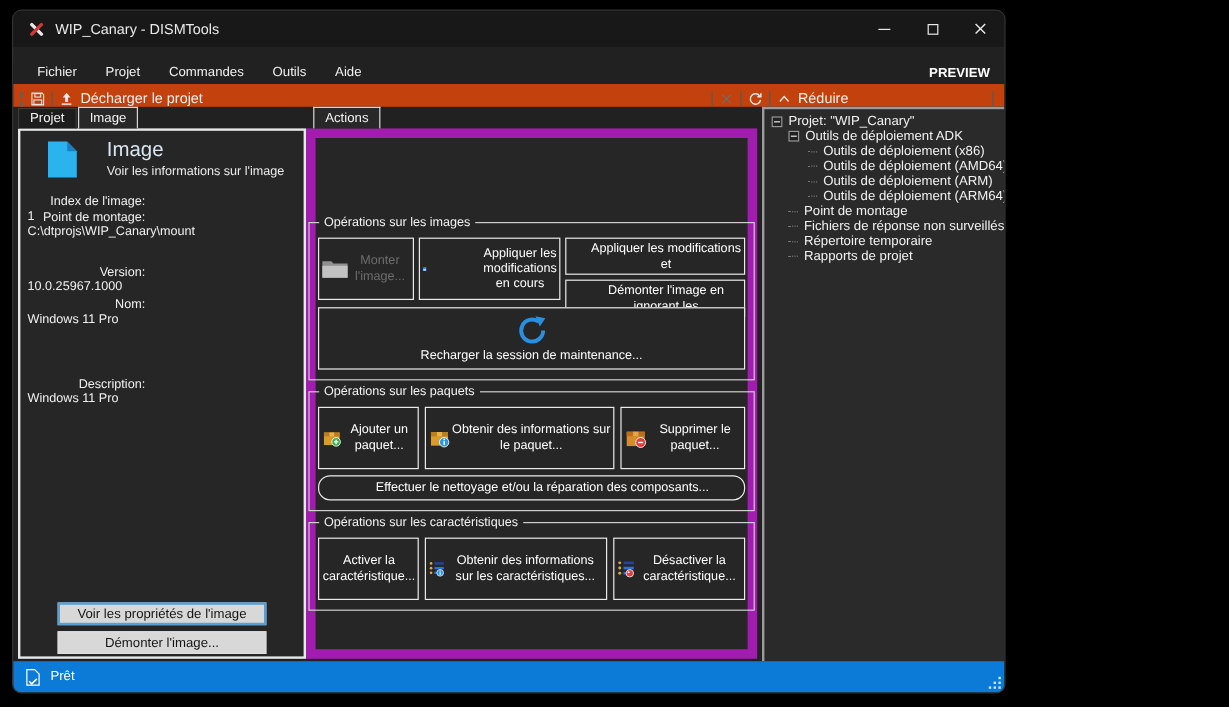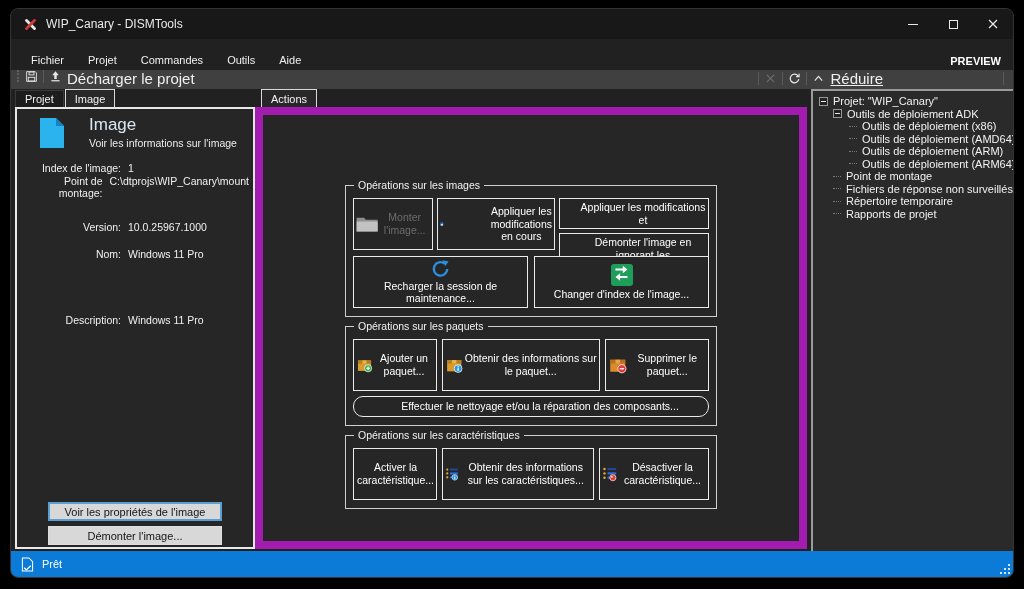--- a/index.html
+++ b/index.html
@@ -1,57 +1,57 @@
 <!DOCTYPE html>
 <html><head>
 <meta charset="utf-8">
 <style>
   html,body{margin:0;padding:0;background:#000;}
   *{box-sizing:border-box;}
   .stage{position:relative;width:1024px;height:589px;background:#000;font-family:"Liberation Sans",sans-serif;overflow:hidden;}
-  .window{position:absolute;left:10px;top:8px;width:1004px;height:570px;background:#212121;border-radius:8px;overflow:hidden;display:flex;flex-direction:column;border:1px solid #333;}
+  .window{position:absolute;left:10px;top:8px;width:828px;height:570px;background:#212121;border-radius:8px;overflow:hidden;display:flex;flex-direction:column;border:1px solid #333;}
 
   
   .titlebar{height:30px;background:#181818;display:flex;align-items:center;padding-left:12px;flex:0 0 auto;}
   .app-icon{width:15px;height:15px;margin-right:8px;flex:0 0 auto;}
   .title-text{color:#e9e9e9;font-size:12px;}
   .win-controls{margin-left:auto;display:flex;height:100%;}
   .win-btn{width:40px;height:100%;display:flex;align-items:center;justify-content:center;color:#e9e9e9;}
   .min-glyph{width:10px;height:1px;background:#e9e9e9;}
   .max-glyph{width:9px;height:9px;border:1px solid #e9e9e9;}
 
   
   .menubar{height:19px;background:#212121;display:flex;align-items:center;font-size:11px;color:#f0f0f0;padding-left:8px;flex:0 0 auto;margin-top:12px;}
   .menu-item{padding:0 12px;line-height:19px;}
   .preview{margin-left:auto;padding-right:12px;font-weight:700;font-size:11px;color:#fff;}
 
   
-  .toolbar{height:19px;background:#404040;display:flex;align-items:flex-start;font-size:15px;color:#f0f0f0;padding:0 4px;flex:0 0 auto;}
+  .toolbar{height:19px;background:#c2410c;display:flex;align-items:flex-end;font-size:12px;color:#f0f0f0;padding:0 4px;flex:0 0 auto;}
   .grip{width:2px;height:12px;border-left:2px dotted #5f5f5f;margin:0 6px 0 2px;}
   .tb-sep{width:1px;height:13px;background:#5a5a5a;margin:0 5px;}
   .tb-ico{width:13px;height:13px;display:inline-block;}
   .tb-label{margin-left:5px;}
-  .tb-right{margin-left:auto;display:flex;align-items:center;text-decoration:underline;}
+  .tb-right{margin-left:auto;display:flex;align-items:center;}
 
   
   .main-row{flex:1;display:flex;min-height:0;}
   .left-main{flex:1;display:flex;flex-direction:column;min-width:0;}
   .tabrow{height:18px;position:relative;display:flex;align-items:flex-end;padding-left:4px;flex:0 0 auto;}
   .tab{font-size:11px;color:#f2f2f2;padding:2px 9px 2px 9px;background:#1d1d1d;border:1px solid #3a3a3a;border-bottom:none;margin-right:1px;position:relative;z-index:1;}
   .tab.active{background:#282828;border:1px solid #d8d8d8;border-bottom:none;padding-top:3px;z-index:3;}
   .tab-actions{position:absolute;left:250px;bottom:0;z-index:3;}
 
   .panels{flex:1;display:flex;padding:0 4px 2px 4px;min-height:0;}
 
   
   .left-panel{width:240px;flex:0 0 auto;border:2px solid #e8e8e8;background:#262626;position:relative;color:#f0f0f0;}
   .file-icon{position:absolute;left:22px;top:8px;}
   .lp-title{position:absolute;left:72px;top:6px;font-size:17px;color:#d9e6f2;}
   .lp-sub{position:absolute;left:72px;top:28px;font-size:10.5px;color:#ececec;}
-  .field{position:absolute;left:6px;right:4px;display:flex;font-size:10.5px;}
+  .field{position:absolute;left:6px;right:4px;display:flex;font-size:10.5px;flex-direction:column;}
   .field .lbl{width:98px;text-align:right;margin-right:7px;color:#f0f0f0;}
   .field .val{flex:1;color:#f0f0f0;white-space:nowrap;}
   .f1{top:53px;} .f2{top:66px;} .f3{top:112px;} .f4{top:139px;} .f5{top:205px;}
   .lp-btn{position:absolute;left:50%;transform:translateX(-50%);width:174px;height:19px;background:#d8d8d8;color:#141414;font-size:11px;display:flex;align-items:center;justify-content:center;border:1px solid #dfdfdf;}
   .lp-btn.default{border:2px solid #5a9fd4;top:393px;}
   .lp-btn.second{top:417px;}
 
   
   .center-panel{flex:1;border:8px solid #a21caf;background:#262626;position:relative;min-width:0;}
   .groups{position:absolute;left:50%;transform:translateX(-50%);top:70px;width:372px;display:flex;flex-direction:column;gap:9px;}
@@ -238,28 +238,20 @@
                   </div>
                 </div>
                 <div class="g-row r2">
                   <div class="abtn">
                     <svg width="27" height="27" viewBox="0 0 28 28" fill="none">
                       <path d="M23.5 14 A9.5 9.5 0 1 1 19.6 6.3" stroke="#2b8fe0" stroke-width="3.4"></path>
                       <path d="M16.8 1.6 l8.6 1.8 -4.8 7 z" fill="#2b8fe0"></path>
                     </svg>
                     <span class="cap">Recharger la session de maintenance...</span>
                   </div>
-                  <div class="abtn">
-                    <svg width="24" height="24" viewBox="0 0 24 24">
-                      <rect x="1" y="1" width="22" height="22" rx="3" fill="#1e9e5a"></rect>
-                      <path d="M7 8.5 h8 v-3 l5 4 -5 4 v-3 h-8 z" fill="#fff" transform="translate(-1,-2.2) scale(0.92)"></path>
-                      <path d="M17 15.5 h-8 v-3 l-5 4 5 4 v-3 h8 z" fill="#fff" transform="translate(1.8,-1.2) scale(0.92)"></path>
-                    </svg>
-                    <span class="cap">Changer d'index de l'image...</span>
-                  </div>
                 </div>
               </div>
 
               <div class="groupbox">
                 <span class="gb-title">Opérations sur les paquets</span>
                 <div class="g-row rowpkg">
                   <div class="abtn b-add">
                     <svg width="26" height="26" viewBox="0 0 26 26">
                       <rect x="3" y="6" width="20" height="16" fill="#d99b2b"></rect>
                         <rect x="3" y="6" width="20" height="5" fill="#b97f1e"></rect>

